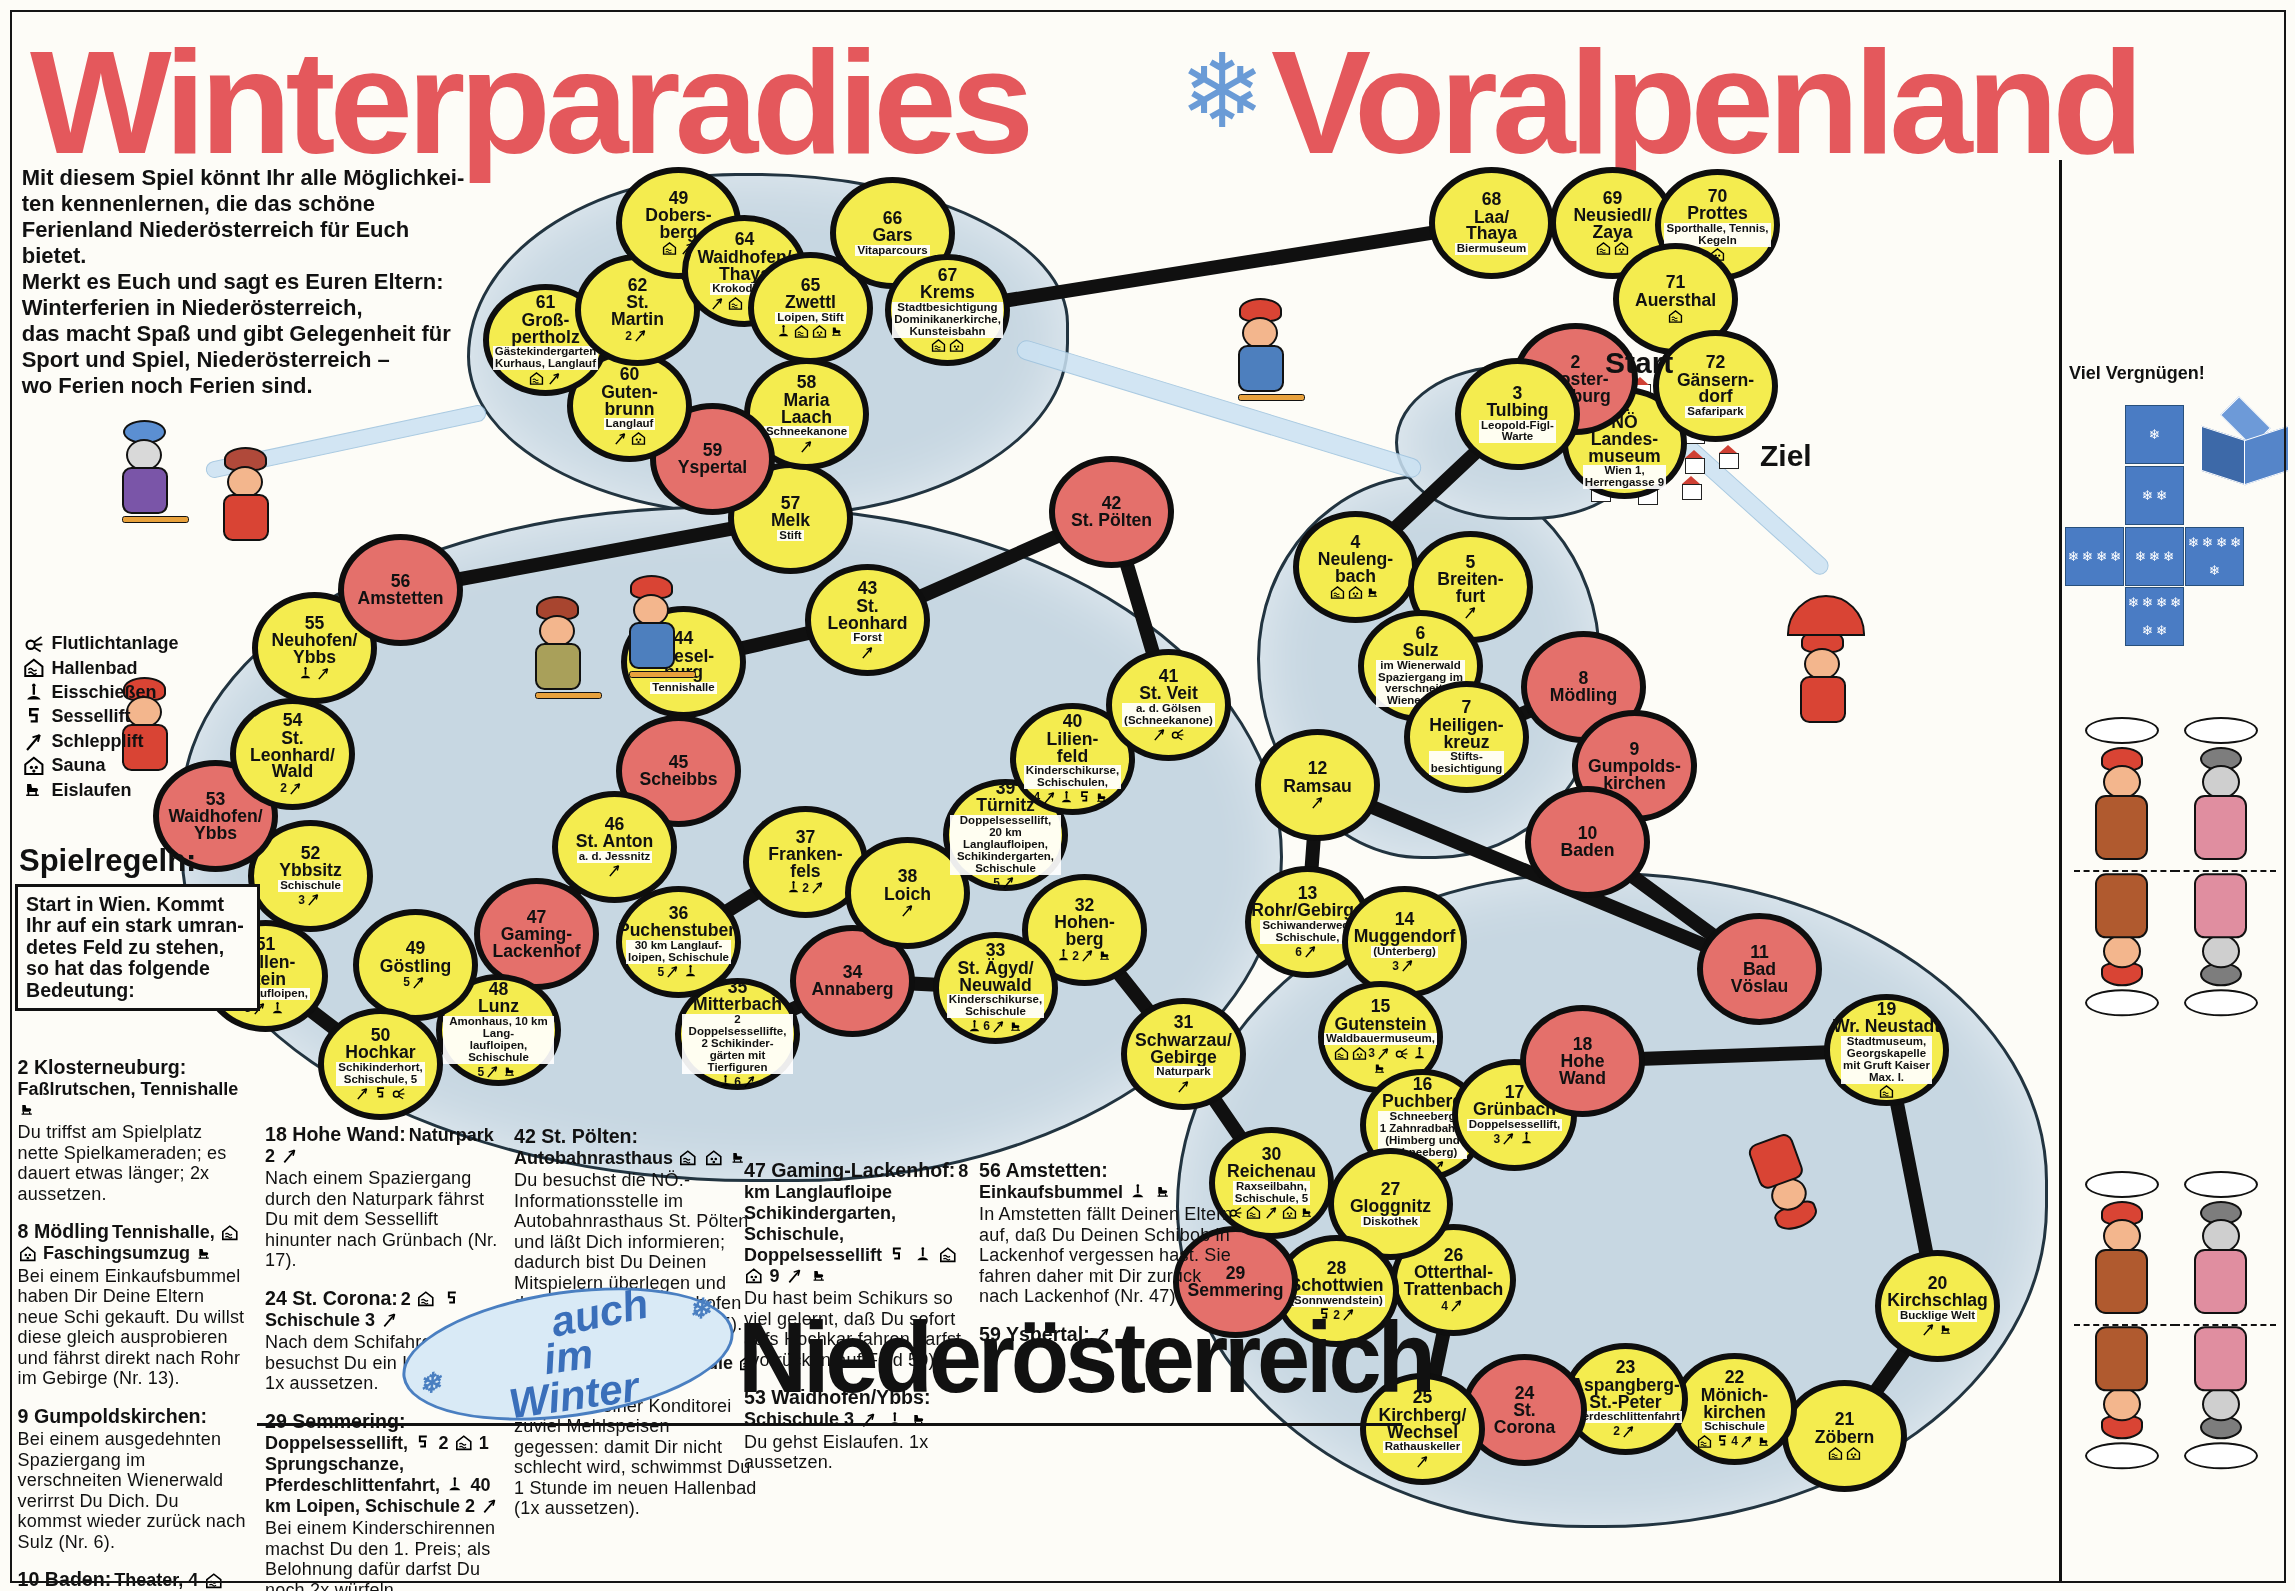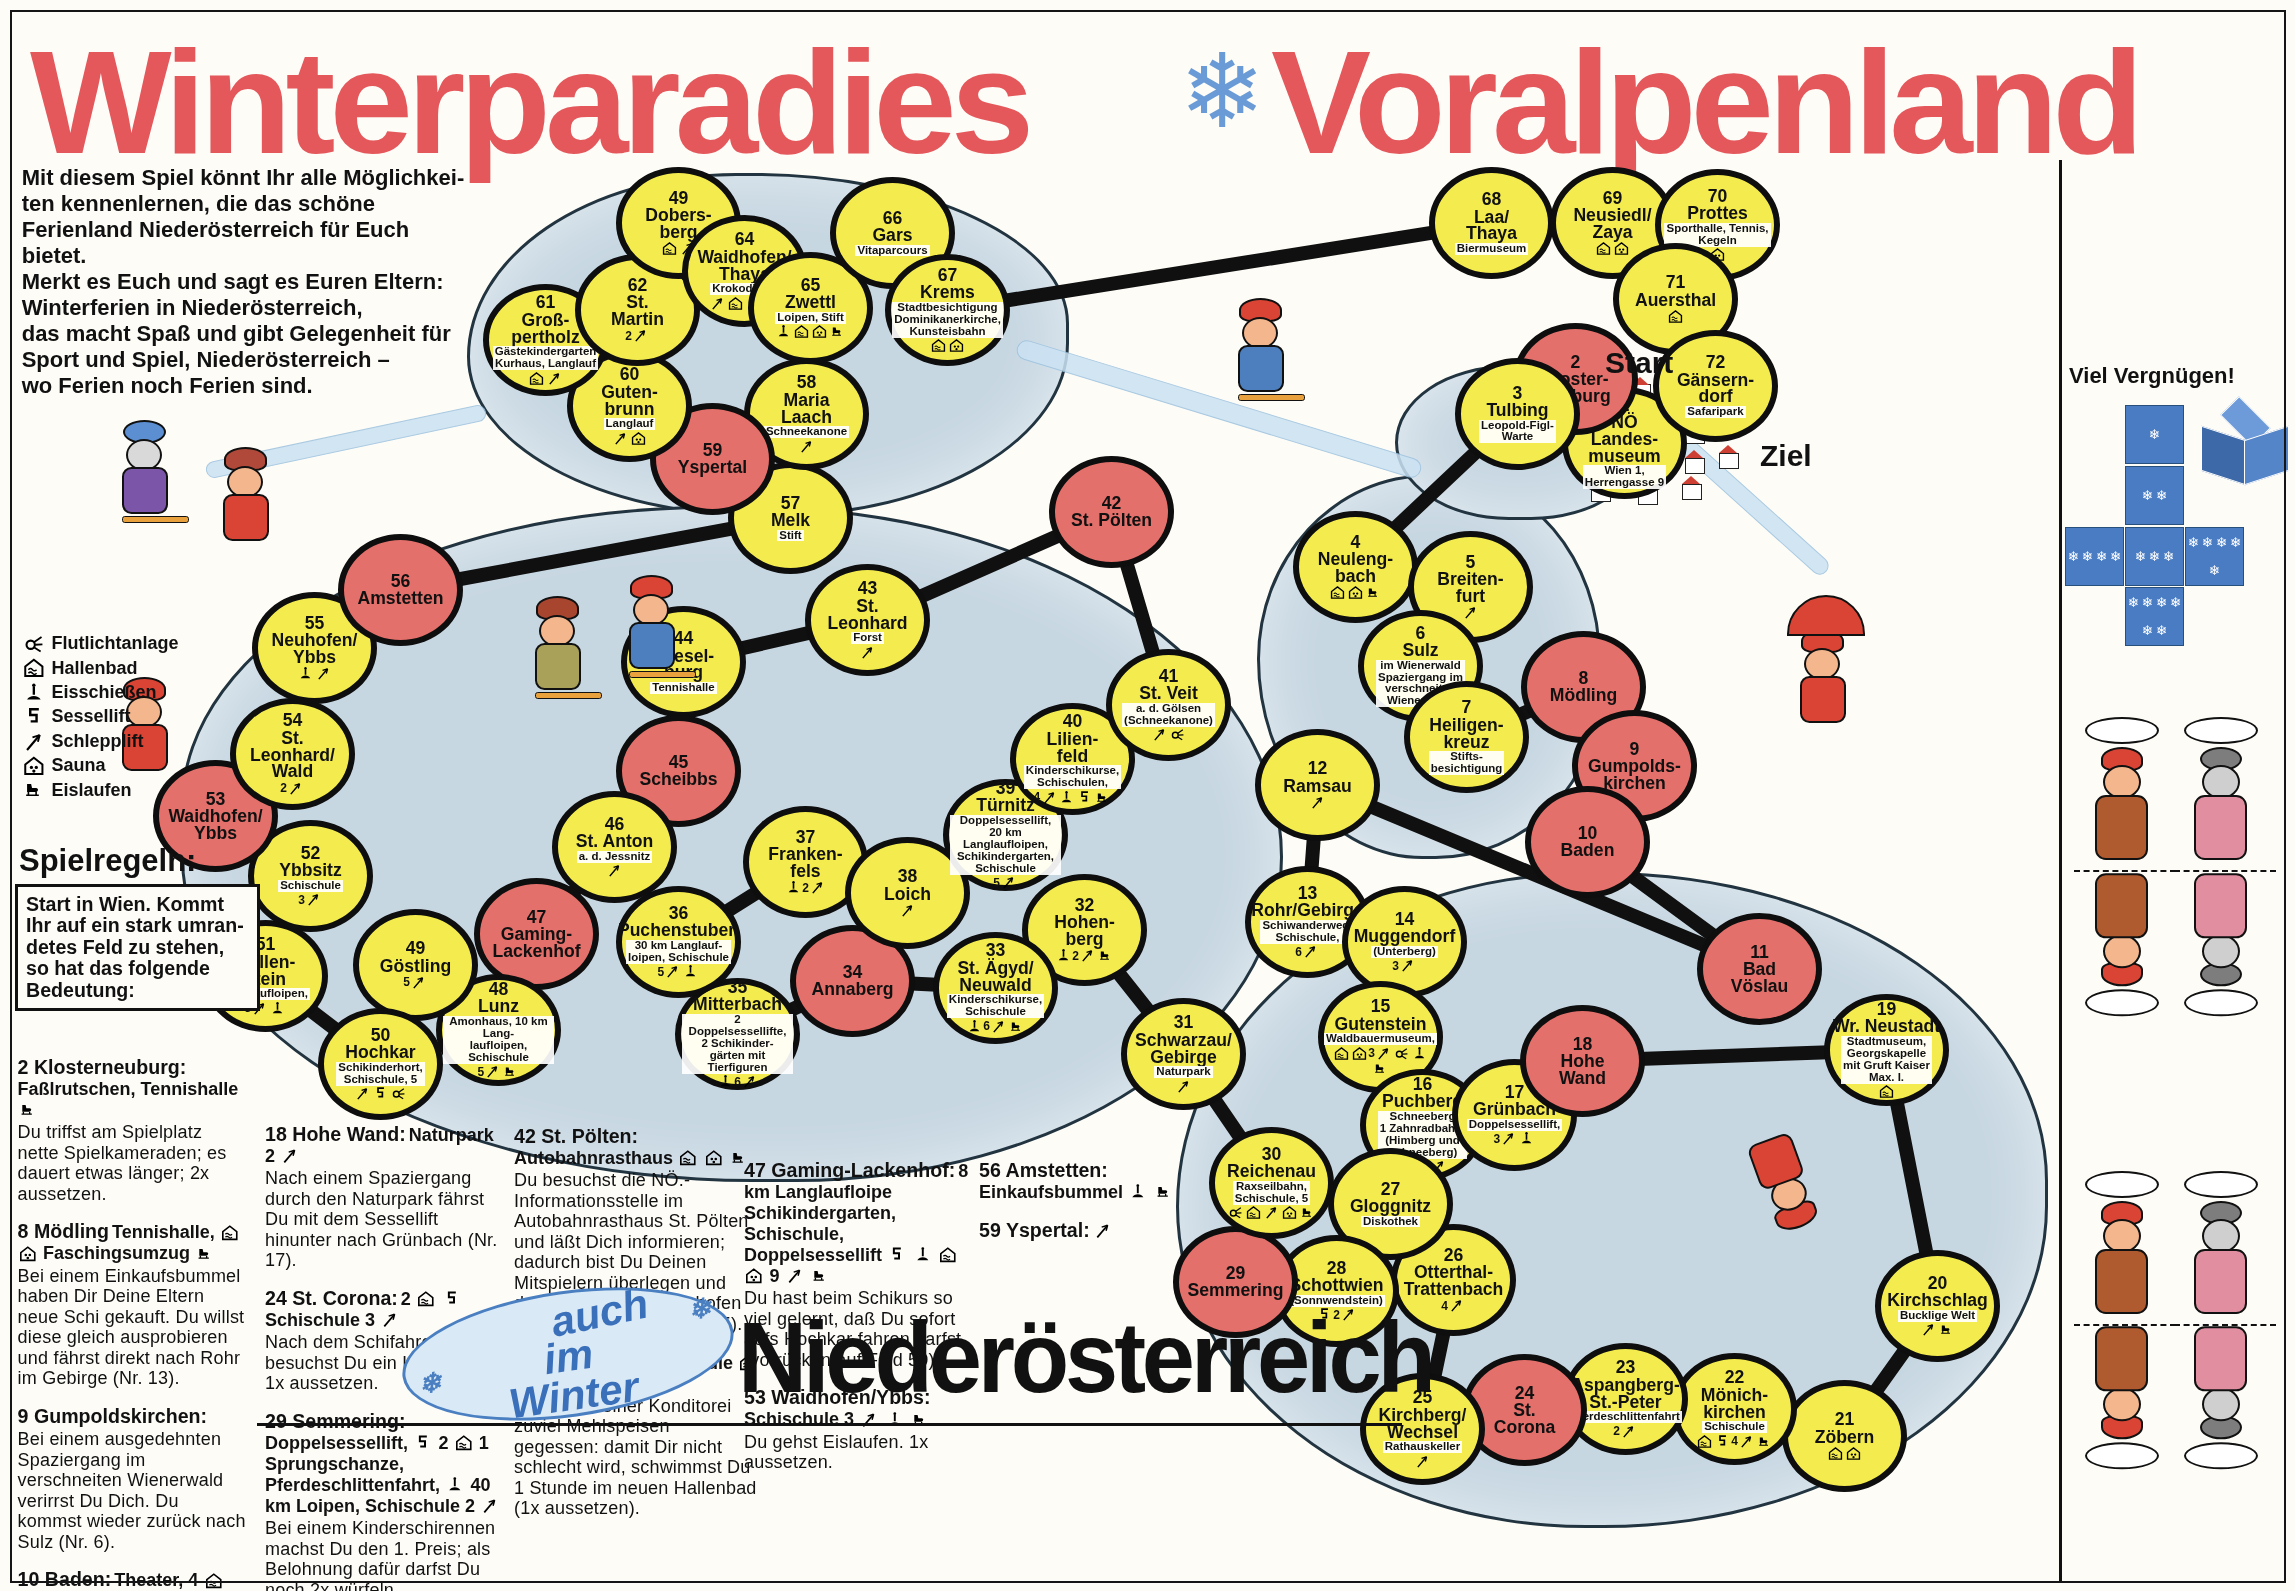--- a/index.html
+++ b/index.html
@@ -73,21 +73,21 @@
   .oval .ol:nth-child(4){transform:translateX(37px) rotate(-4deg);}
   .osnow{position:absolute;color:#4a7fc1;font-size:27px;}
   .brandname{position:absolute;left:738px;top:1301px;font-size:92px;font-weight:bold;letter-spacing:-4px;
         transform:scale(1.04,1.08);transform-origin:left top;z-index:6;}
   .tagline{position:absolute;left:763px;top:1381px;font-size:39px;font-weight:bold;z-index:6;}
   .hrline{position:absolute;left:257px;top:1423px;width:1145px;height:3.4px;background:#111;z-index:6;}
   
   .vdiv{position:absolute;left:2059px;top:160px;width:2.7px;height:1421px;background:#111;z-index:5;}
   .panel-text{position:absolute;left:2069px;top:166px;width:218px;font-size:19px;font-weight:bold;
         line-height:1.2;white-space:pre-line;z-index:5;}
-  .panel-fun{position:absolute;left:2069px;top:363px;font-size:22px;font-weight:bold;z-index:5;}
+  .panel-fun{position:absolute;left:2069px;top:363px;font-size:18px;font-weight:bold;z-index:5;}
   .dsq{position:absolute;width:57px;height:57px;background:#4a7cc4;border:1.4px solid #28507c;z-index:5;
        display:flex;align-items:center;justify-content:center;flex-wrap:wrap;color:#fff;}
   .dsq span{font-size:13.5px;line-height:15px;margin:0 1.4px;}
   .cube{position:absolute;left:2201px;top:406px;width:88px;height:88px;z-index:5;}
   .cf{position:absolute;width:43px;height:43px;background:#4a7cc4;border:1.4px solid #fff;}
   .cf.l{left:0;top:27px;transform:skewY(18deg);background:#3d69a8;}
   .cf.r{left:43px;top:27px;transform:skewY(-18deg);background:#5585c9;}
   .cf.t{left:21.7px;top:-6.8px;transform:rotate(45deg) scale(1,.58);background:#6d9ad8;}
   
   .cfig{position:absolute;width:81px;z-index:5;}
@@ -1194,21 +1194,21 @@
               <use href="#i-eisschiessen"></use>
             </svg> <svg viewBox="0 0 24 24">
               <use href="#i-eislaufen"></use>
             </svg></span><p>Du gehst Eislaufen. 1x aussetzen.</p></div>
       </div>
       <div class="rcol" style="left: 979px; top: 1159px; width: 257px;">
         <div class="rule"><h4>56 Amstetten:</h4> <span class="r-sub">Einkaufsbummel <svg viewBox="0 0 24 24">
               <use href="#i-eisschiessen"></use>
             </svg> <svg viewBox="0 0 24 24">
               <use href="#i-eislaufen"></use>
-            </svg></span></div>
+            </svg></span><p>In Amstetten fällt Deinen Eltern auf, daß Du Deinen Schibob in Lackenhof vergessen hast. Sie fahren daher mit Dir zurück nach Lackenhof (Nr. 47).</p></div>
         <div class="rule"><h4>59 Yspertal:</h4> <span class="r-sub"><svg viewBox="0 0 24 24">
               <use href="#i-schlepplift"></use>
             </svg></span></div>
       </div>
     </div>
 
   <div class="oval">
     <span class="osnow" style="left:12px;top:54px">❄</span>
     <span class="osnow" style="right:16px;top:17.6px">❄</span>
     <span class="ol" style="height:5.4px"> </span>

